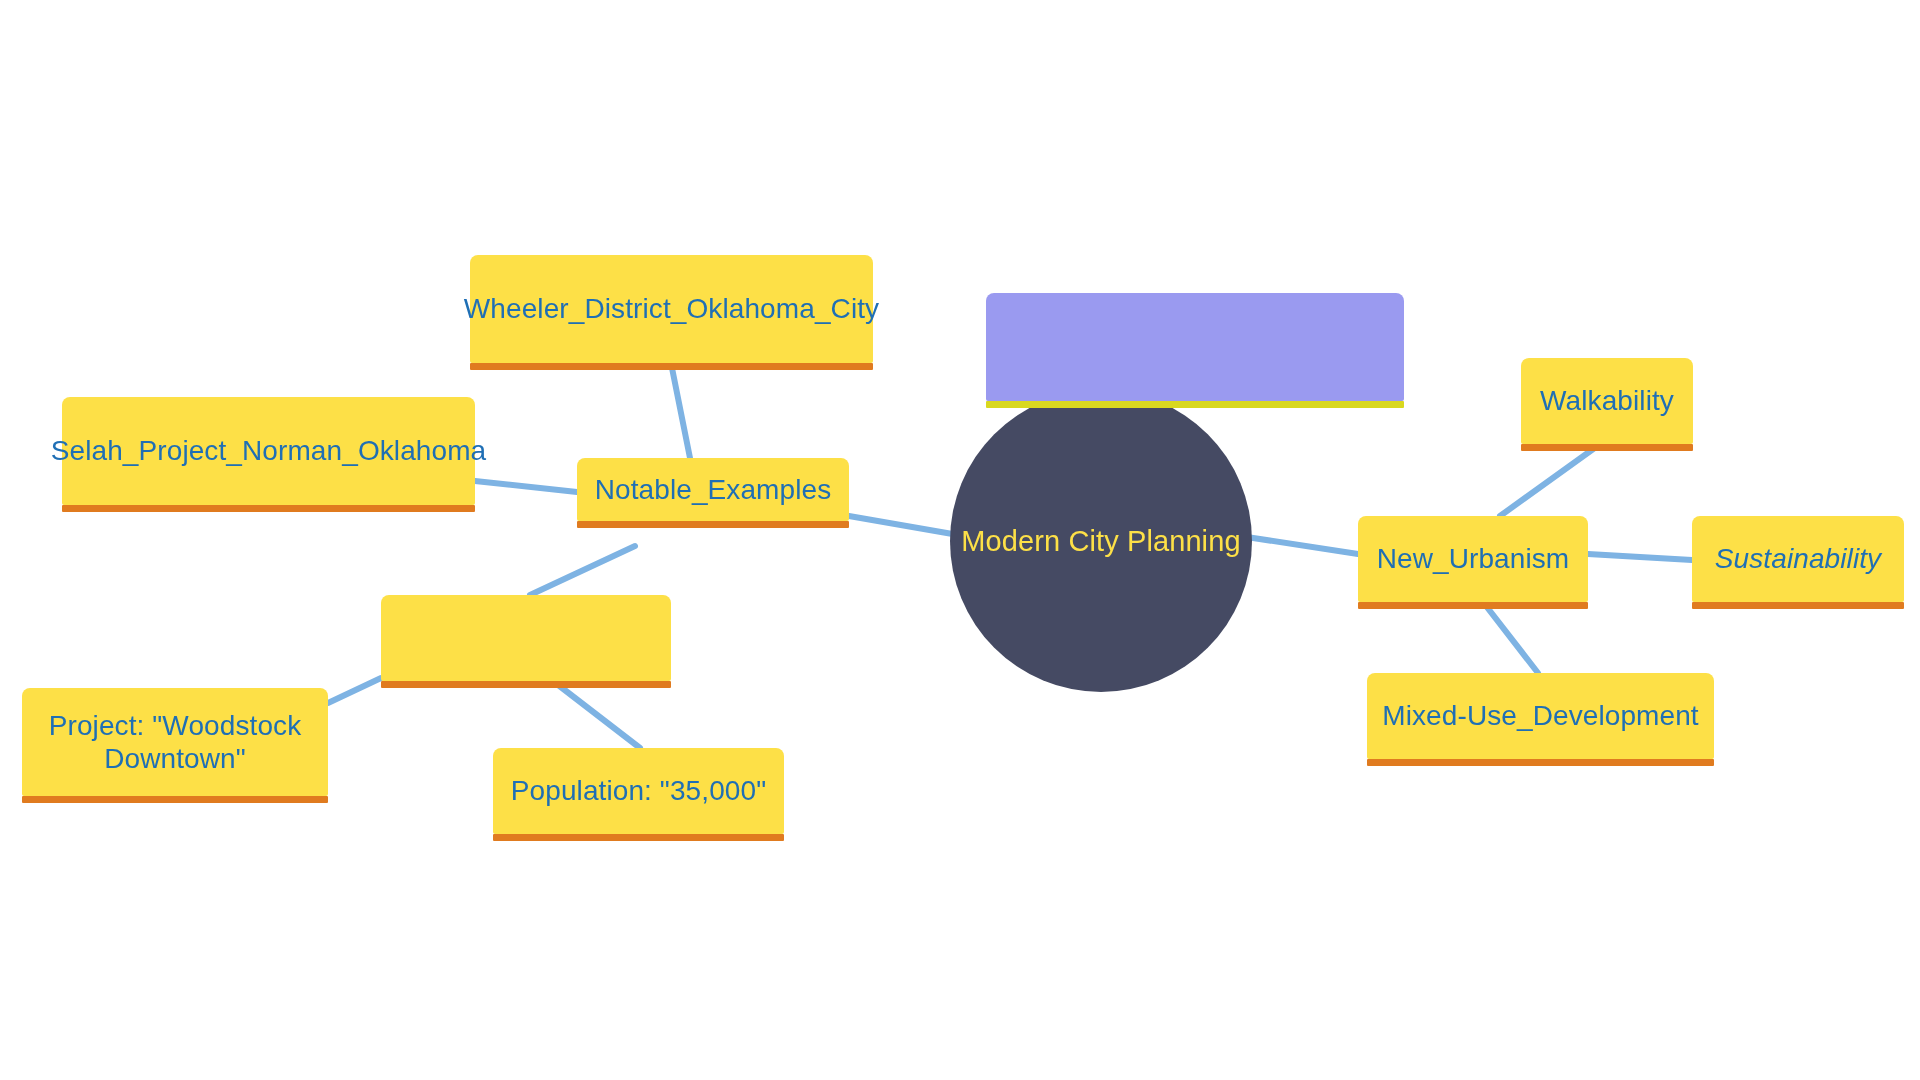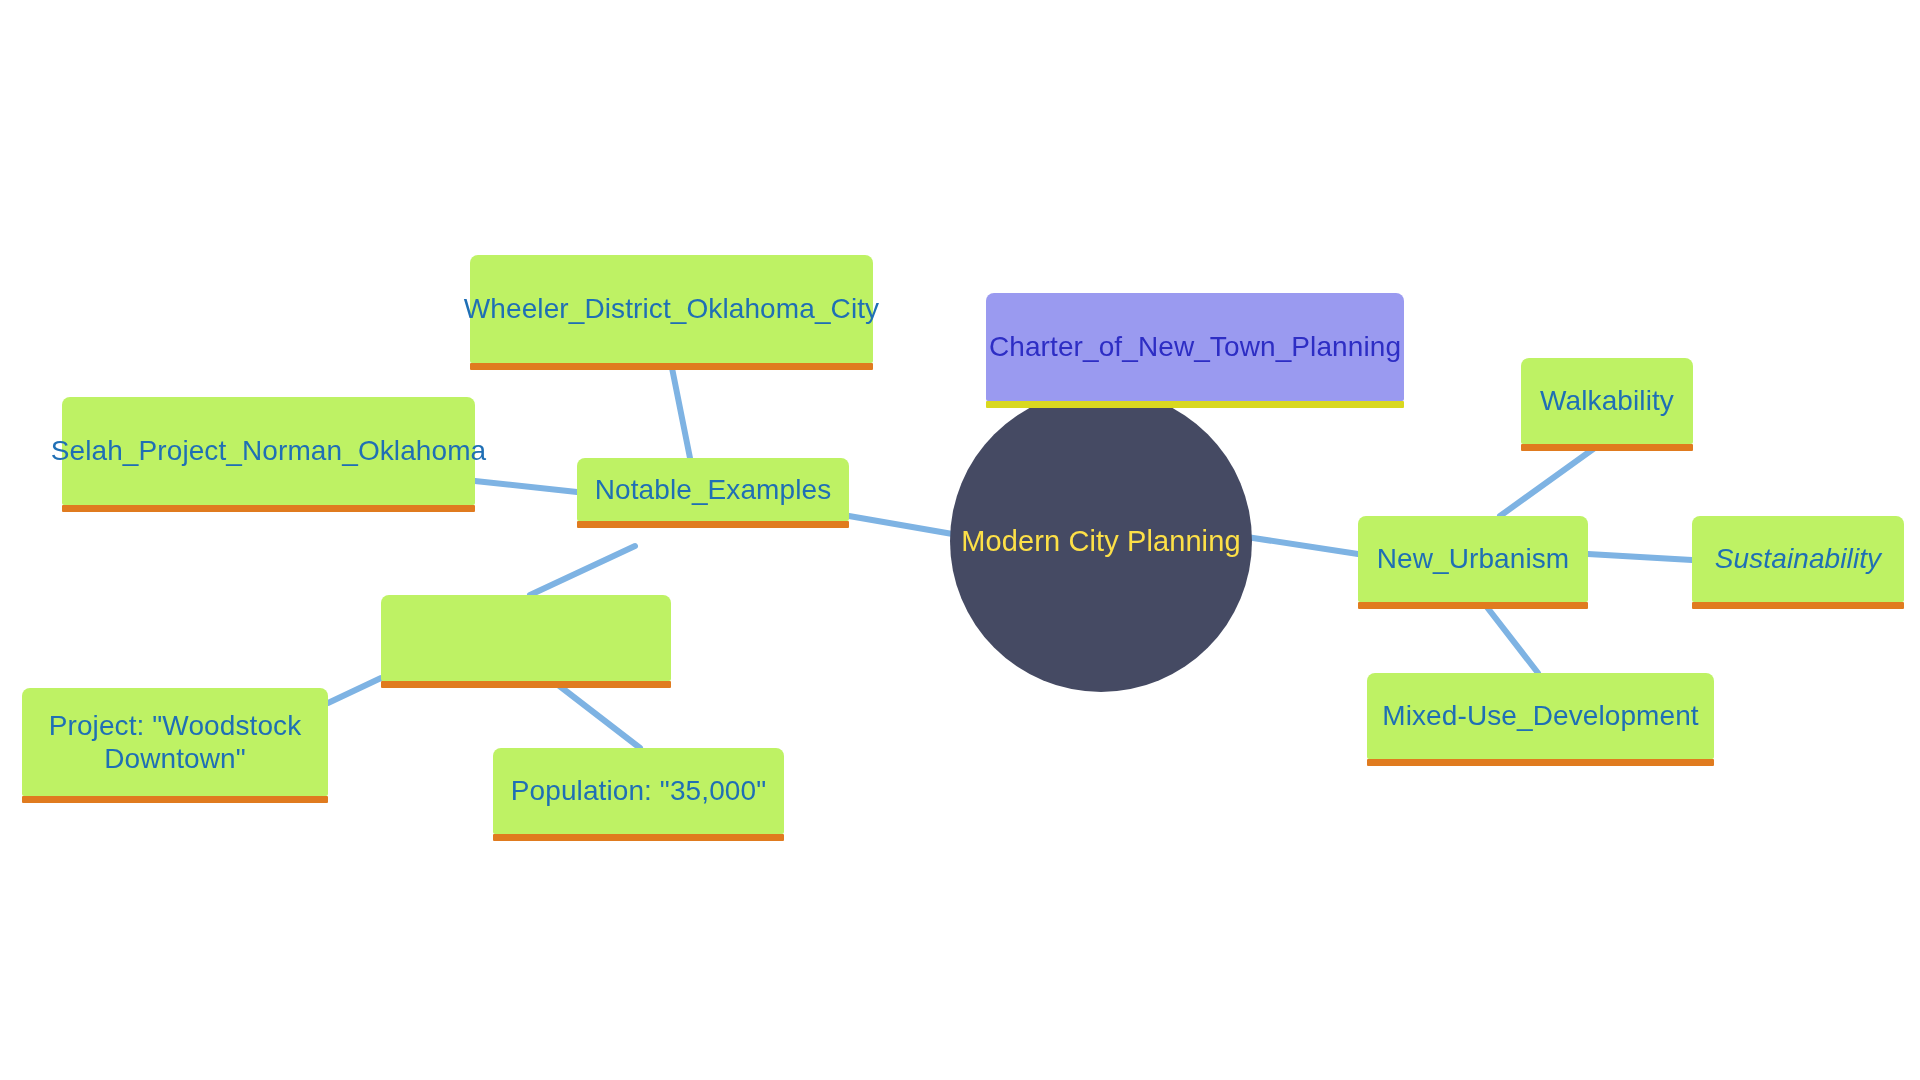--- a/index.html
+++ b/index.html
@@ -33,21 +33,21 @@
     display: flex;
     align-items: center;
     justify-content: center;
     text-align: center;
     line-height: 1.18;
     white-space: pre-line;
     letter-spacing: 0.1px;
   }
   
   .node-box {
-    background: #bef264;
+    background: #fde047;
     color: #1f6fb5;
     border-radius: 8px 8px 2px 2px;
     font-size: 28px;
     padding: 18px 14px;
     box-shadow: 0 0 0 0 transparent;
   }
   .node-box .underline {
     position: absolute;
     left: 0;
     right: 0;
@@ -92,21 +92,21 @@
       <line x1="577" y1="492" x2="475" y2="481" stroke="#7eb3e3" stroke-width="6" stroke-linecap="round"></line>
       <line x1="635" y1="546" x2="530" y2="595" stroke="#7eb3e3" stroke-width="6" stroke-linecap="round"></line>
       <line x1="381" y1="678" x2="328" y2="703" stroke="#7eb3e3" stroke-width="6" stroke-linecap="round"></line>
       <line x1="553" y1="681" x2="640" y2="748" stroke="#7eb3e3" stroke-width="6" stroke-linecap="round"></line>
       <line x1="1500" y1="516" x2="1596" y2="447" stroke="#7eb3e3" stroke-width="6" stroke-linecap="round"></line>
       <line x1="1588" y1="554" x2="1692" y2="560" stroke="#7eb3e3" stroke-width="6" stroke-linecap="round"></line>
       <line x1="1483" y1="602" x2="1538" y2="673" stroke="#7eb3e3" stroke-width="6" stroke-linecap="round"></line>
     </svg>
   <div id="node-layer">
       <div class="node node-root" style="left: 950px; top: 390px; width: 302px; height: 302px;"><span>Modern City Planning</span></div>
-      <div class="node node-purple" style="left: 986px; top: 293px; width: 418px; height: 108px;"><span>Charter_of_New_Town_Planning</span><span class="underline"></span></div>
+      <div class="node node-purple" style="left: 986px; top: 293px; width: 418px; height: 108px;"><span class="underline"></span></div>
       <div class="node node-box" style="left: 577px; top: 458px; width: 272px; height: 63px;"><span>Notable_Examples</span><span class="underline"></span></div>
       <div class="node node-box" style="left: 470px; top: 255px; width: 403px; height: 108px;"><span>Wheeler_District_Oklahoma_City</span><span class="underline"></span></div>
       <div class="node node-box" style="left: 62px; top: 397px; width: 413px; height: 108px; align-items: center;"><span>Selah_Project_Norman_Oklahoma</span><span class="underline"></span></div>
       <div class="node node-box" style="left: 381px; top: 595px; width: 290px; height: 86px;"><span class="underline"></span></div>
       <div class="node node-box" style="left: 22px; top: 688px; width: 306px; height: 108px;"><span>Project: "Woodstock Downtown"</span><span class="underline"></span></div>
       <div class="node node-box" style="left: 493px; top: 748px; width: 291px; height: 86px;"><span>Population: "35,000"</span><span class="underline"></span></div>
       <div class="node node-box" style="left: 1358px; top: 516px; width: 230px; height: 86px;"><span>New_Urbanism</span><span class="underline"></span></div>
       <div class="node node-box" style="left: 1521px; top: 358px; width: 172px; height: 86px;"><span>Walkability</span><span class="underline"></span></div>
       <div class="node node-box" style="left: 1692px; top: 516px; width: 212px; height: 86px; font-style: italic;"><span>Sustainability</span><span class="underline"></span></div>
       <div class="node node-box" style="left: 1367px; top: 673px; width: 347px; height: 86px;"><span>Mixed-Use_Development</span><span class="underline"></span></div>

